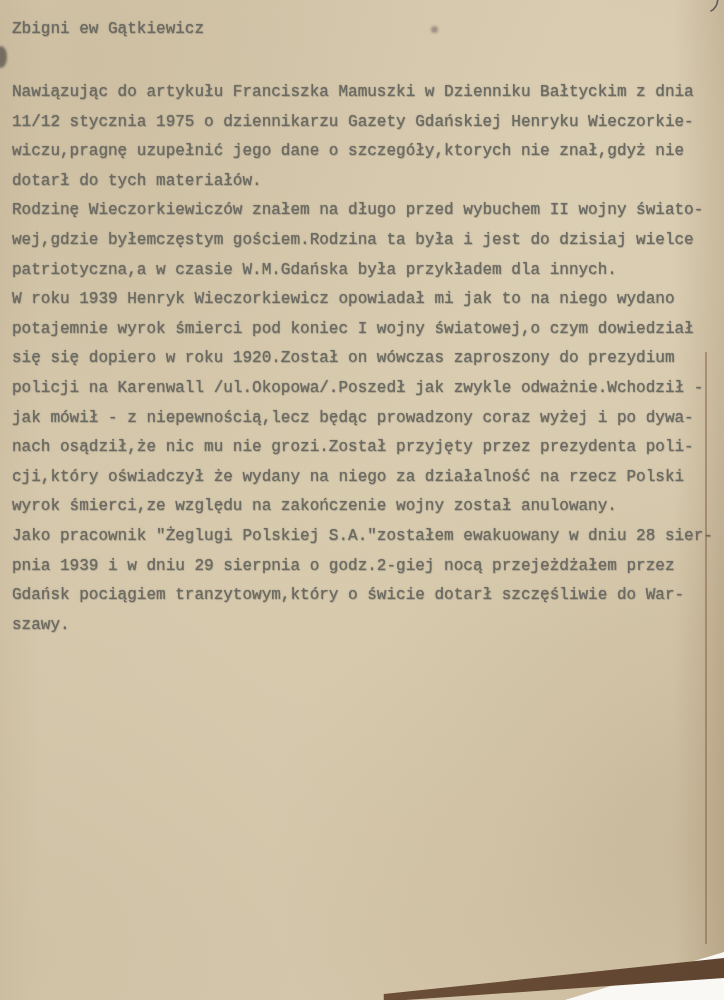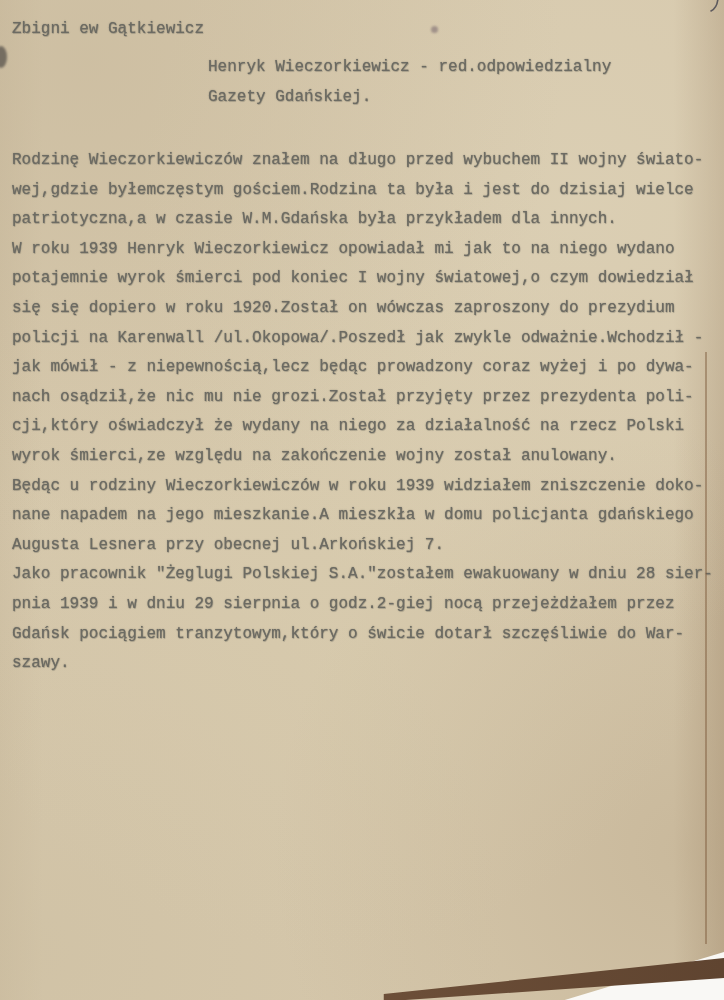--- a/index.html
+++ b/index.html
@@ -77,40 +77,37 @@
   <div class="smudge-dot"></div>
 
   <svg class="pen-mark" width="18" height="20" viewBox="0 0 18 20">
     <path d="M14 1 C 13.5 8, 11 12, 7 14" stroke="#43434e" fill="none" stroke-width="1.6" stroke-linecap="round"></path>
   </svg>
 
   <div class="text-layer">
 
     <div class="line author">Zbigni ew Gątkiewicz</div>
 
-    <div class="subject">
-      <div class="line">Henryk Wieczorkiewicz - red.odpowiedzialny</div>
-      <div class="line">Gazety Gdańskiej.</div>
-    </div>
 
     <div class="bodytext">
+      <p>Nawiązując do artykułu Franciszka Mamuszki w Dzienniku Bałtyckim z dnia
+11/12 stycznia 1975 o dziennikarzu Gazety Gdańskiej Henryku Wieczorkie-
+wiczu,pragnę uzupełnić jego dane o szczegóły,ktorych nie znał,gdyż nie
+dotarł do tych materiałów.</p>
       <p>Rodzinę Wieczorkiewiczów znałem na długo przed wybuchem II wojny świato-
 wej,gdzie byłemczęstym gościem.Rodzina ta była i jest do dzisiaj wielce
 patriotyczna,a w czasie W.M.Gdańska była przykładem dla innych.</p>
       <p>W roku 1939 Henryk Wieczorkiewicz opowiadał mi jak to na niego wydano
 potajemnie wyrok śmierci pod koniec I wojny światowej,o czym dowiedział
 się się dopiero w roku 1920.Został on wówczas zaproszony do prezydium
 policji na Karenwall /ul.Okopowa/.Poszedł jak zwykle odważnie.Wchodził -
 jak mówił - z niepewnością,lecz będąc prowadzony coraz wyżej i po dywa-
 nach osądził,że nic mu nie grozi.Został przyjęty przez prezydenta poli-
 cji,który oświadczył że wydany na niego za działalność na rzecz Polski
 wyrok śmierci,ze względu na zakończenie wojny został anulowany.</p>
-      <p>Będąc u rodziny Wieczorkiewiczów w roku 1939 widziałem zniszczenie doko-
-nane napadem na jego mieszkanie.A mieszkła w domu policjanta gdańskiego
-Augusta Lesnera przy obecnej ul.Arkońskiej 7.</p>
       <p>Jako pracownik "Żeglugi Polskiej S.A."zostałem ewakuowany w dniu 28 sier-
 pnia 1939 i w dniu 29 sierpnia o godz.2-giej nocą przejeżdżałem przez
 Gdańsk pociągiem tranzytowym,który o świcie dotarł szczęśliwie do War-
 szawy.</p>
     </div>
 
   </div>
 
   <div class="edge-line"></div>
   <div class="white-wedge"></div>

